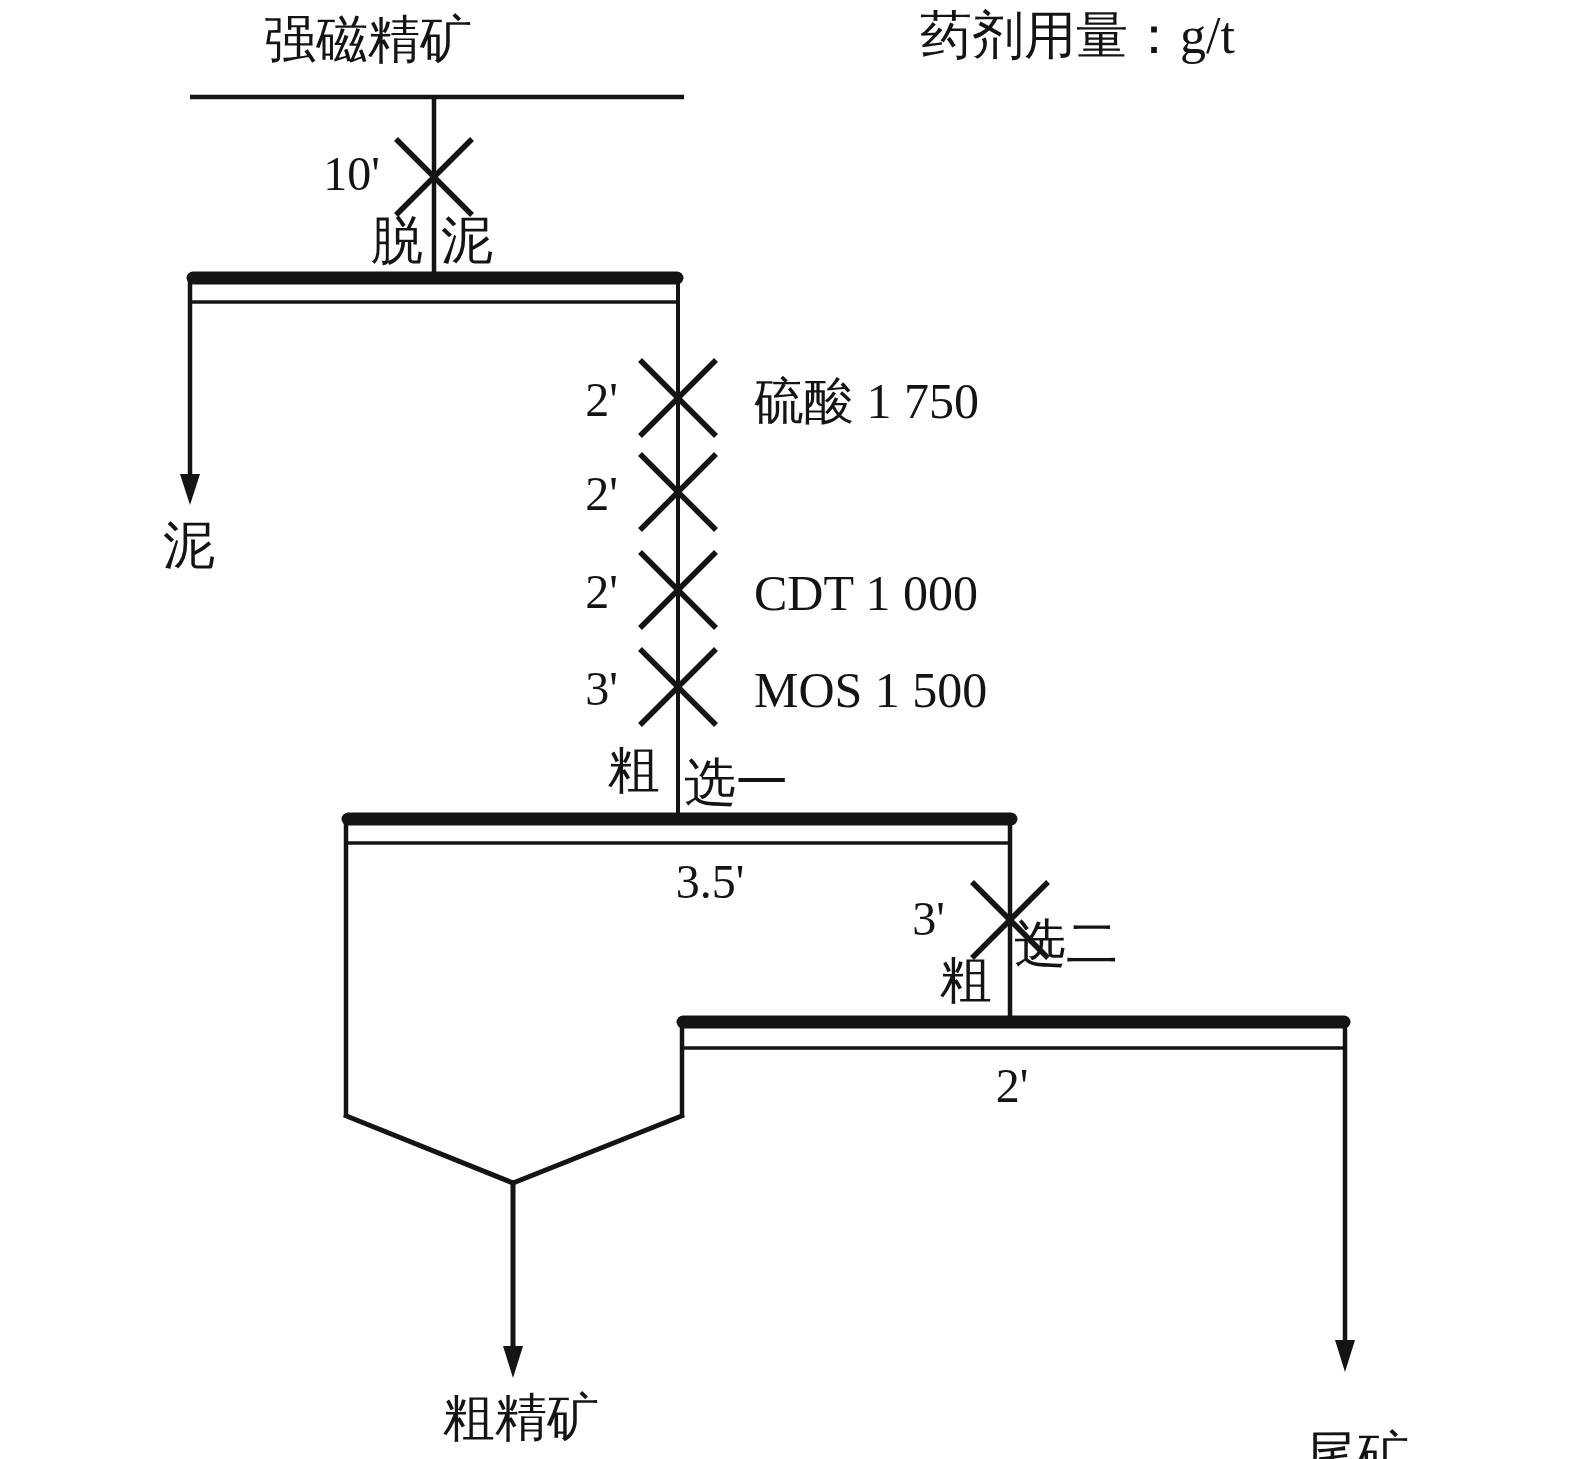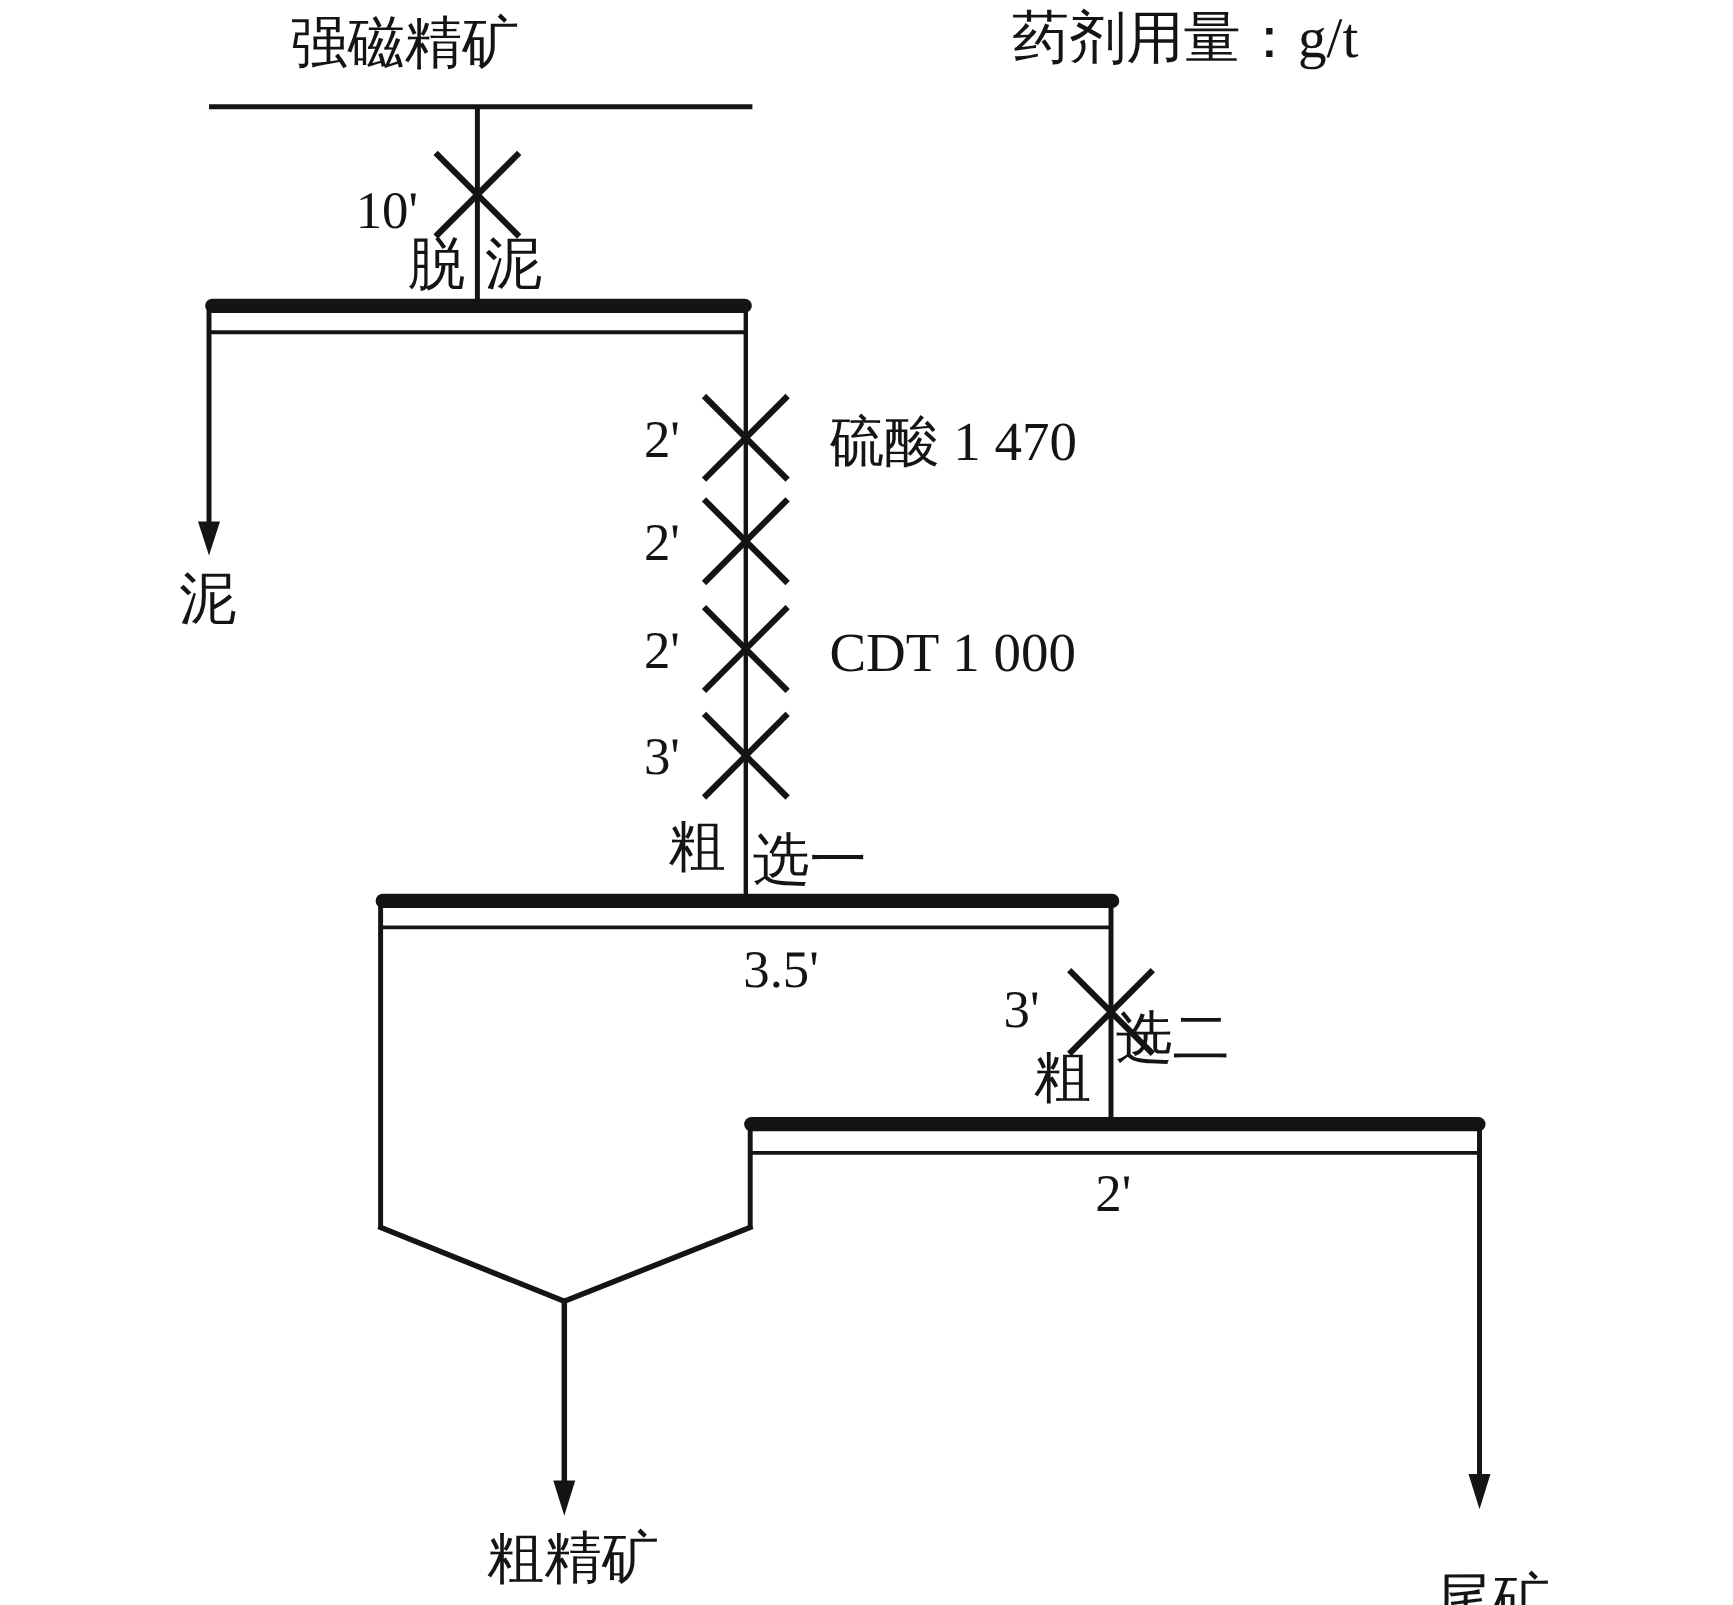--- a/index.html
+++ b/index.html
@@ -97,34 +97,35 @@
       <polygon points="513,1378 503,1346 523,1346" fill="#141414" stroke="none"></polygon>
 
       <line x1="1345" y1="1026" x2="1345" y2="1342" stroke-width="4.5"></line>
       <polygon points="1345,1372 1335,1340 1355,1340" fill="#141414" stroke="none"></polygon>
     </g>
   </svg>
 
   <div class="lbl big center" style="left:368px; top:14px;">强磁精矿</div>
   <div class="lbl big" style="left:920px; top:10px;">药剂用量：g/t</div>
 
-  <div class="lbl num right-align" style="left:280px; top:150px; width:100px;margin-top:18px;">10'</div>
+  <div class="lbl num right-align" style="left:280px; top:150px; width:100px;">10'</div>
   <div class="lbl cn" style="left:371px; top:215px;">脱</div>
   <div class="lbl cn" style="left:441px; top:215px;">泥</div>
   <div class="lbl cn" style="left:163px; top:520px;">泥</div>
 
   <div class="lbl num right-align" style="left:518px; top:376px; width:100px;">2'</div>
-  <div class="lbl rgt" style="left:754px; top:376px;">硫酸 1 470</div>
+  <div class="lbl rgt" style="left:754px; top:376px;">硫酸 1 750</div>
 
   <div class="lbl num right-align" style="left:518px; top:470px; width:100px;">2'</div>
 
   <div class="lbl num right-align" style="left:518px; top:568px; width:100px;">2'</div>
   <div class="lbl rgt" style="left:754px; top:568px;">CDT 1 000</div>
 
   <div class="lbl num right-align" style="left:518px; top:665px; width:100px;">3'</div>
+  <div class="lbl rgt" style="left:754px; top:665px;">MOS 1 500</div>
 
   <div class="lbl cn" style="left:608px; top:744px;">粗</div>
   <div class="lbl cn" style="left:684px; top:744px;margin-top:13px;">选一</div>
   <div class="lbl num center" style="left:710px; top:858px;">3.5'</div>
 
   <div class="lbl num right-align" style="left:845px; top:895px; width:100px;">3'</div>
   <div class="lbl cn" style="left:940px; top:954px;">粗</div>
   <div class="lbl cn" style="left:1014px; top:922px;font-family:Liberation Mono, monospace;">选二</div>
   <div class="lbl num center" style="left:1012px; top:1062px;">2'</div>
 

